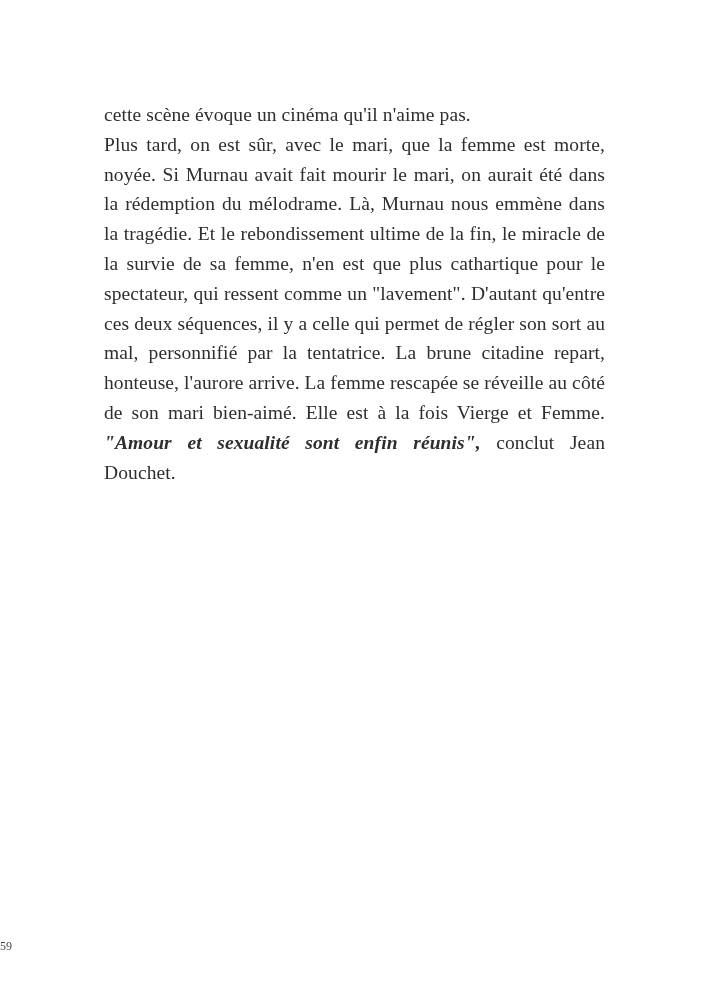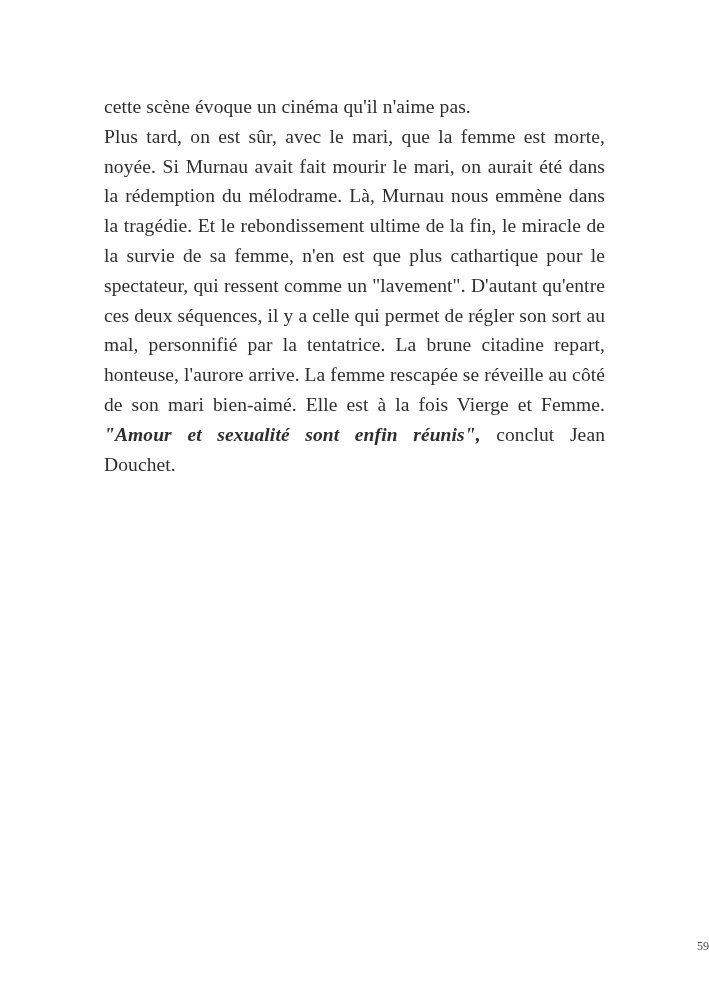--- a/index.html
+++ b/index.html
@@ -13,39 +13,39 @@
     height: 992px;
     margin: 0 auto;
     background: #ffffff;
     overflow: hidden;
     font-family: "Liberation Serif", "DejaVu Serif", serif;
     color: #2e2e2e;
   }
   .text-block {
     position: absolute;
     left: 104px;
-    top: 92px;
+    top: 100px;
     width: 501px;
   }
   .para {
     margin: 0;
     font-size: 19.5px;
     line-height: 29.8px;
     text-align: justify;
     letter-spacing: 0.1px;
   }
   .run { white-space: pre-wrap; }
   .run.normal { font-style: normal; font-weight: normal; }
   .run.bold-italic { font-style: italic; font-weight: bold; }
   .page-number {
     position: absolute;
     left: 0;
     right: 0;
     bottom: 38px;
-    text-align: right;
+    text-align: left;
     font-size: 12px;
     color: #4a4a4a;
   }
 </style>
 </head>
 <body>
 
 <div class="page">
   <div class="text-block">
       <p class="para"><span class="run normal">cette scène évoque un cinéma qu'il n'aime pas.</span></p>

